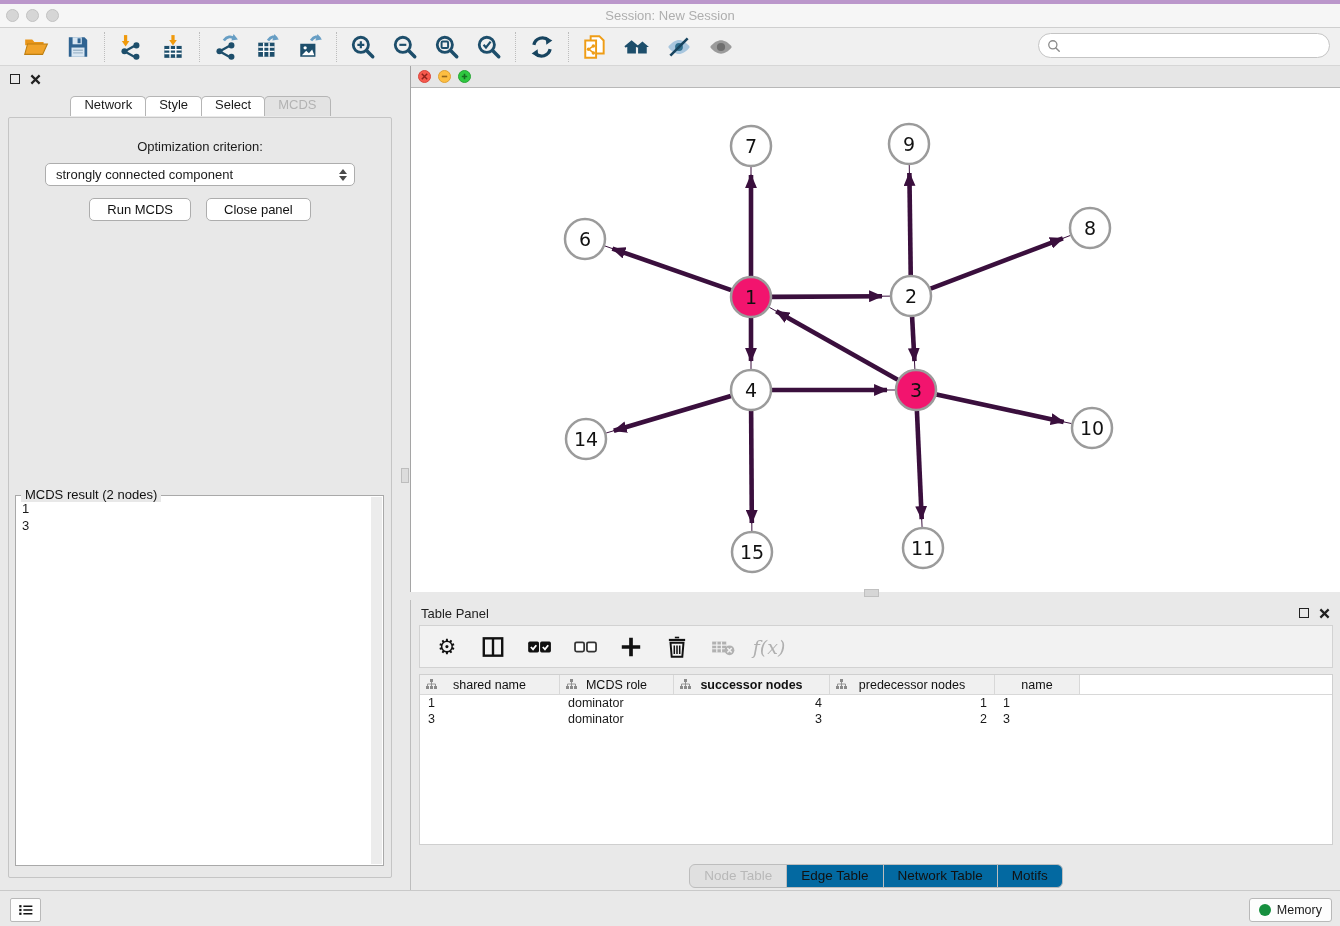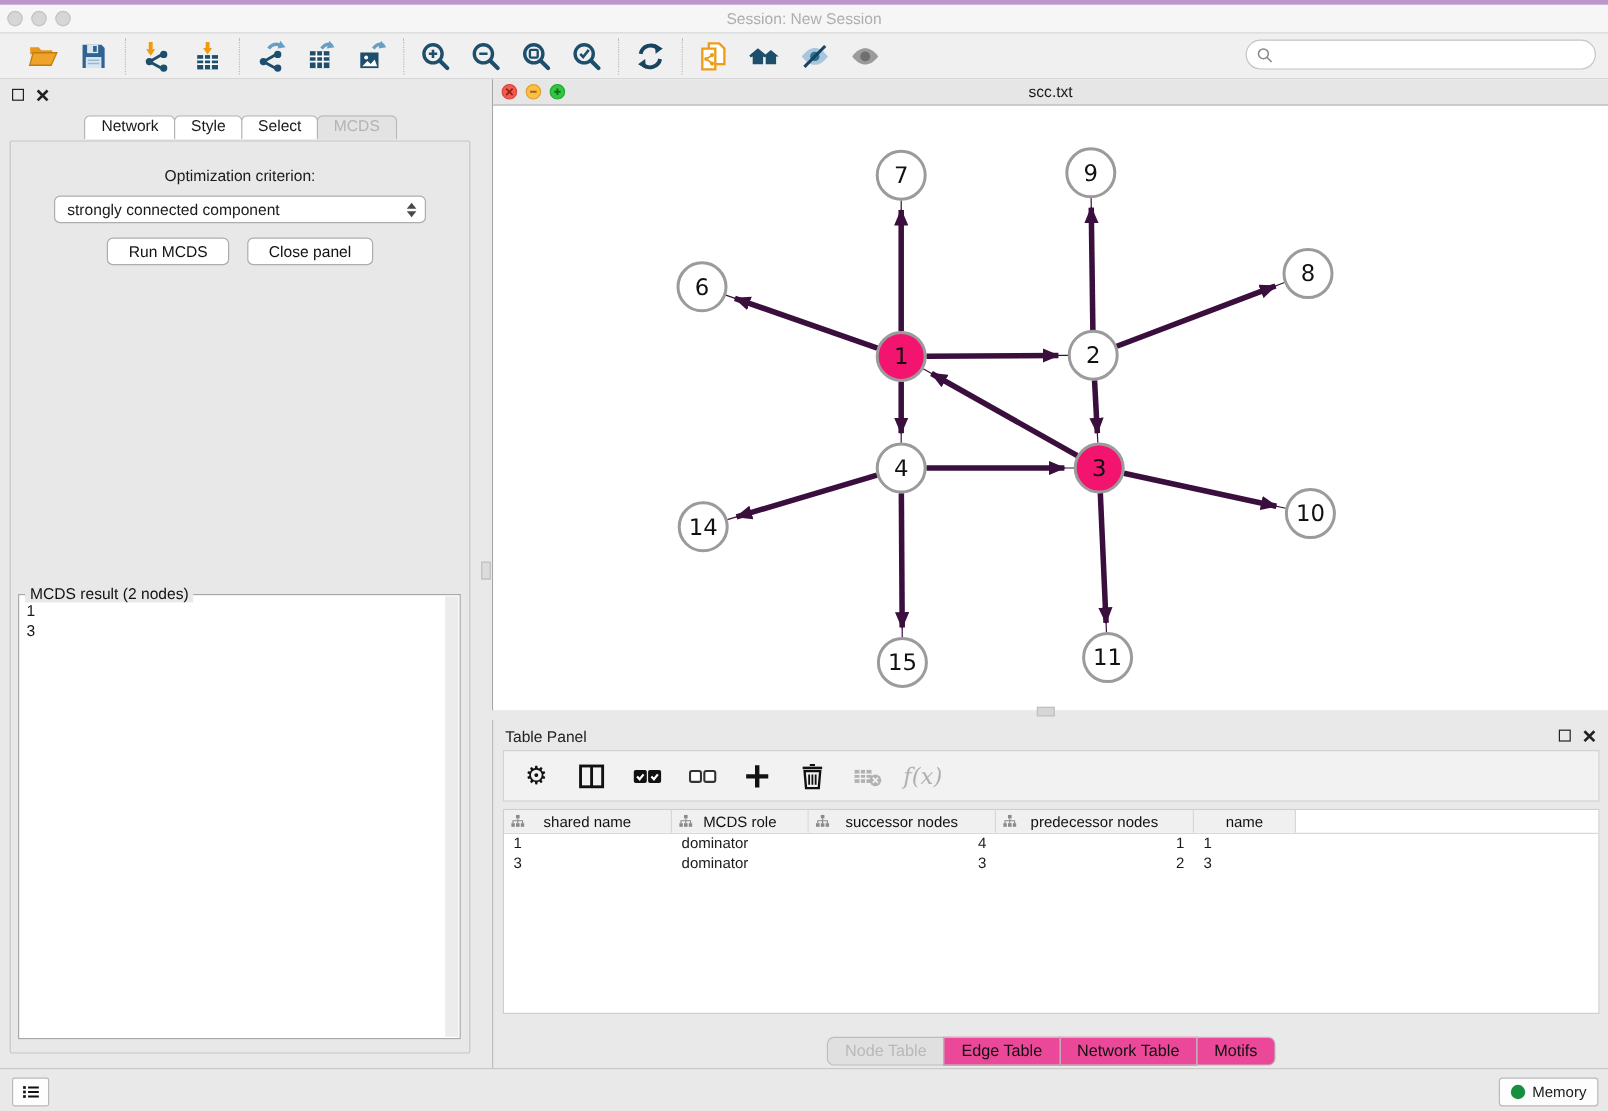--- a/index.html
+++ b/index.html
@@ -93,21 +93,21 @@
   .data-table { position:absolute; left:8px; top:74px; width:914px; height:171px;
     background:#fff; border:1px solid #cfcfcf; overflow:hidden; }
   .thead { display:flex; height:20px; border-bottom:1px solid #d8d8d8; }
   .th { background:#f0f0f0; border-right:1px solid #d8d8d8; display:flex; align-items:center;
     justify-content:center; gap:5px; font-size:12.5px; color:#111; position:relative; }
   .th svg { position:absolute; left:6px; width:11px; height:11px; }
   .trow { display:flex; height:16px; align-items:center; }
   .td { font-size:12.5px; padding:0 8px; white-space:nowrap; overflow:hidden; }
 
   .tp-tabs { position:absolute; left:0; right:0; top:264px; display:flex; justify-content:center; }
-  .ttab { background:#ec4899; border:1px solid #bdbdbd; padding:3px 14px 4px; font-size:13.5px;
+  .ttab { background:#0369a1; border:1px solid #bdbdbd; padding:3px 14px 4px; font-size:13.5px;
     margin-right:-1px; cursor:default; color:#111; }
   .ttab:first-child { border-radius:6px 0 0 6px; }
   .ttab:last-child { border-radius:0 6px 6px 0; }
   .ttab.selected { background:#e0e0e0; color:#b8b8b8; }
 
   
   .status-bar { position:absolute; left:0; top:890px; width:1340px; height:36px;
     background:#e9e9e9; border-top:1px solid #c9c9c9; }
   .list-btn { position:absolute; left:10px; top:7px; width:31px; height:24px; background:#fdfdfd;
     border:1px solid #b9b9b9; border-radius:2px; display:flex; align-items:center; justify-content:center; }
@@ -336,21 +336,20 @@
         <svg viewBox="0 0 10 10">
             <path d="M2 5h6" stroke="#96681c" stroke-width="1.8"></path>
           </svg>
       </span>
       <span class="nw-tl" style="background:#2fc840;border:1px solid #28a535;">
         <svg viewBox="0 0 10 10">
             <path d="M5 2v6M2 5h6" stroke="#156e20" stroke-width="1.8"></path>
           </svg>
       </span>
     </div>
-    <div class="nw-title">scc.txt</div>
   </div>
   <svg class="graph-canvas" id="graph-svg" viewBox="0 0 929 503" width="929" height="503">
       <defs>
         <marker id="arrow" viewBox="0 0 13 11" refX="12" refY="5.5" markerWidth="14" markerHeight="12" orient="auto" markerUnits="userSpaceOnUse">
           <path d="M0 0 L13 5.5 L0 11 z" fill="#3a0f3d"></path>
         </marker>
       </defs>
       <g>
         <line x1="340" y1="189" x2="340" y2="79" stroke="#3a0f3d" stroke-width="1"></line>
         <line x1="340" y1="188" x2="340" y2="87" stroke="#3a0f3d" stroke-width="4.6" marker-end="url(#arrow)"></line>
@@ -535,21 +534,21 @@
         <div class="th" style="width: 114px;">
           <svg viewBox="0 0 11 11">
             <rect x="4" y="0" width="3" height="3" fill="#8a8a8a"></rect>
             <rect x="0" y="7" width="3" height="3" fill="#8a8a8a"></rect>
             <rect x="4" y="7" width="3" height="3" fill="#8a8a8a"></rect>
             <rect x="8" y="7" width="3" height="3" fill="#8a8a8a"></rect>
             <path d="M5.5 3v2M1.5 7V5h8v2M5.5 5v2" stroke="#8a8a8a" stroke-width="0.9" fill="none"></path>
           </svg>
           <span>MCDS role</span>
         </div>
-        <div class="th" style="width: 156px;">
+        <div class="th" style="width: 156px; font-weight: bold;">
           <svg viewBox="0 0 11 11">
             <rect x="4" y="0" width="3" height="3" fill="#8a8a8a"></rect>
             <rect x="0" y="7" width="3" height="3" fill="#8a8a8a"></rect>
             <rect x="4" y="7" width="3" height="3" fill="#8a8a8a"></rect>
             <rect x="8" y="7" width="3" height="3" fill="#8a8a8a"></rect>
             <path d="M5.5 3v2M1.5 7V5h8v2M5.5 5v2" stroke="#8a8a8a" stroke-width="0.9" fill="none"></path>
           </svg>
           <span>successor nodes</span>
         </div>
         <div class="th" style="width: 165px;">

